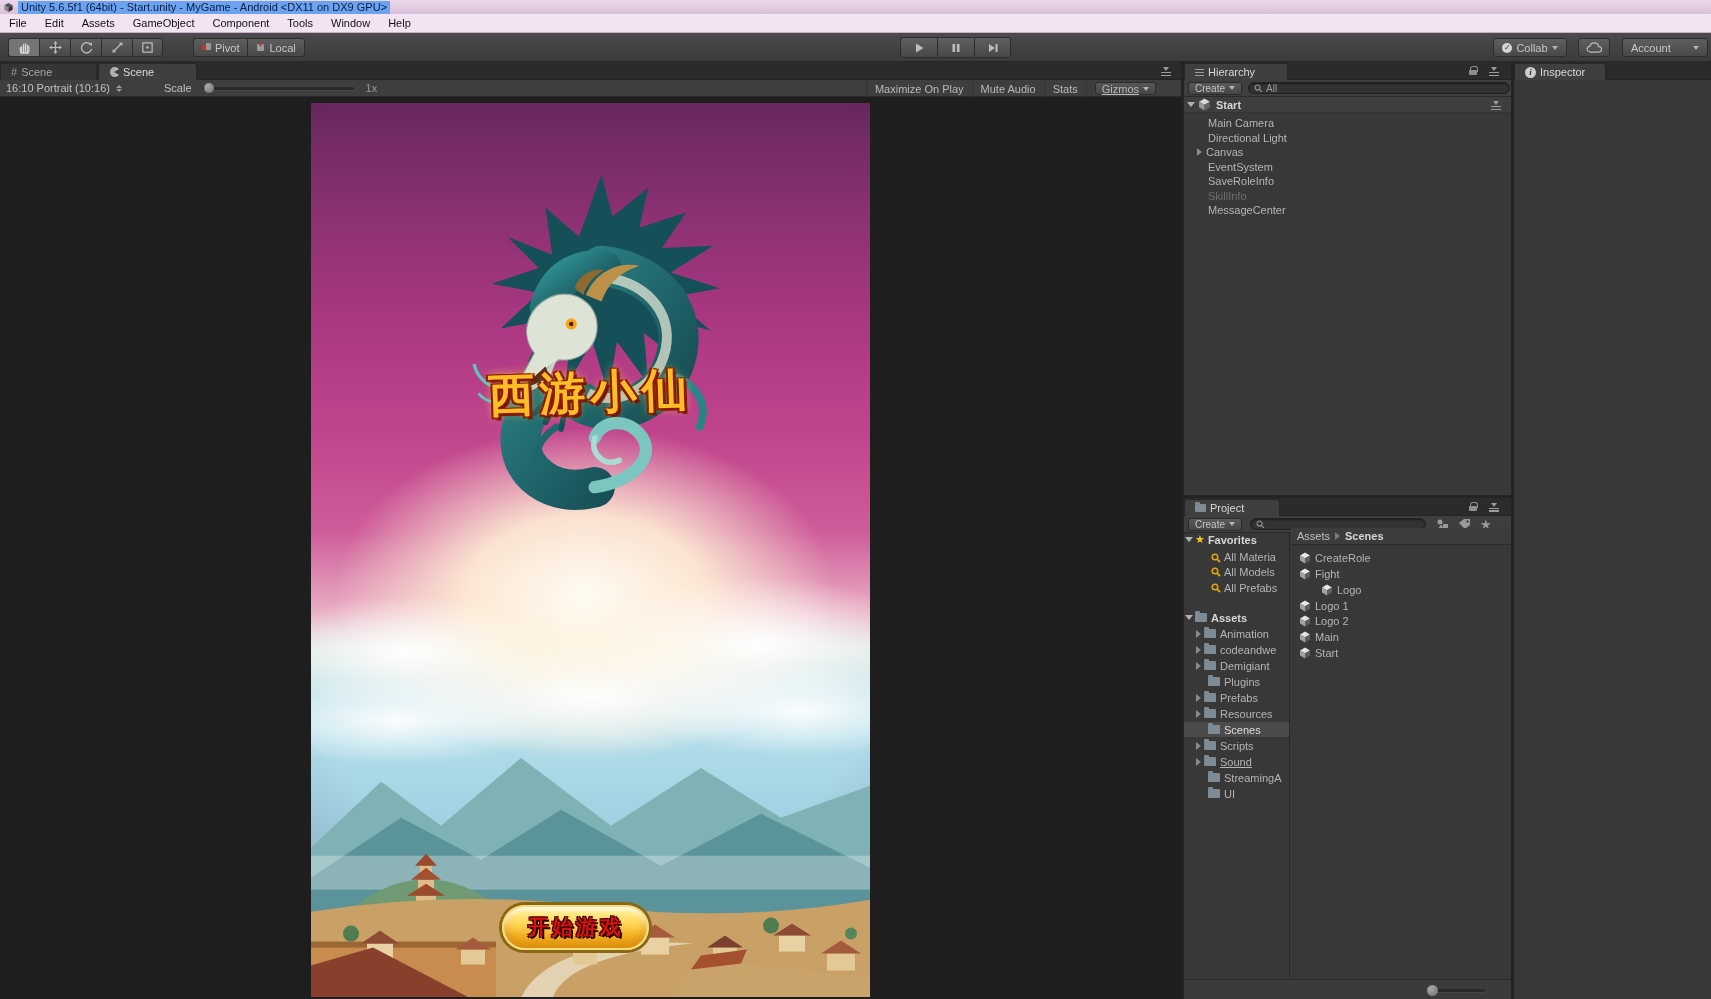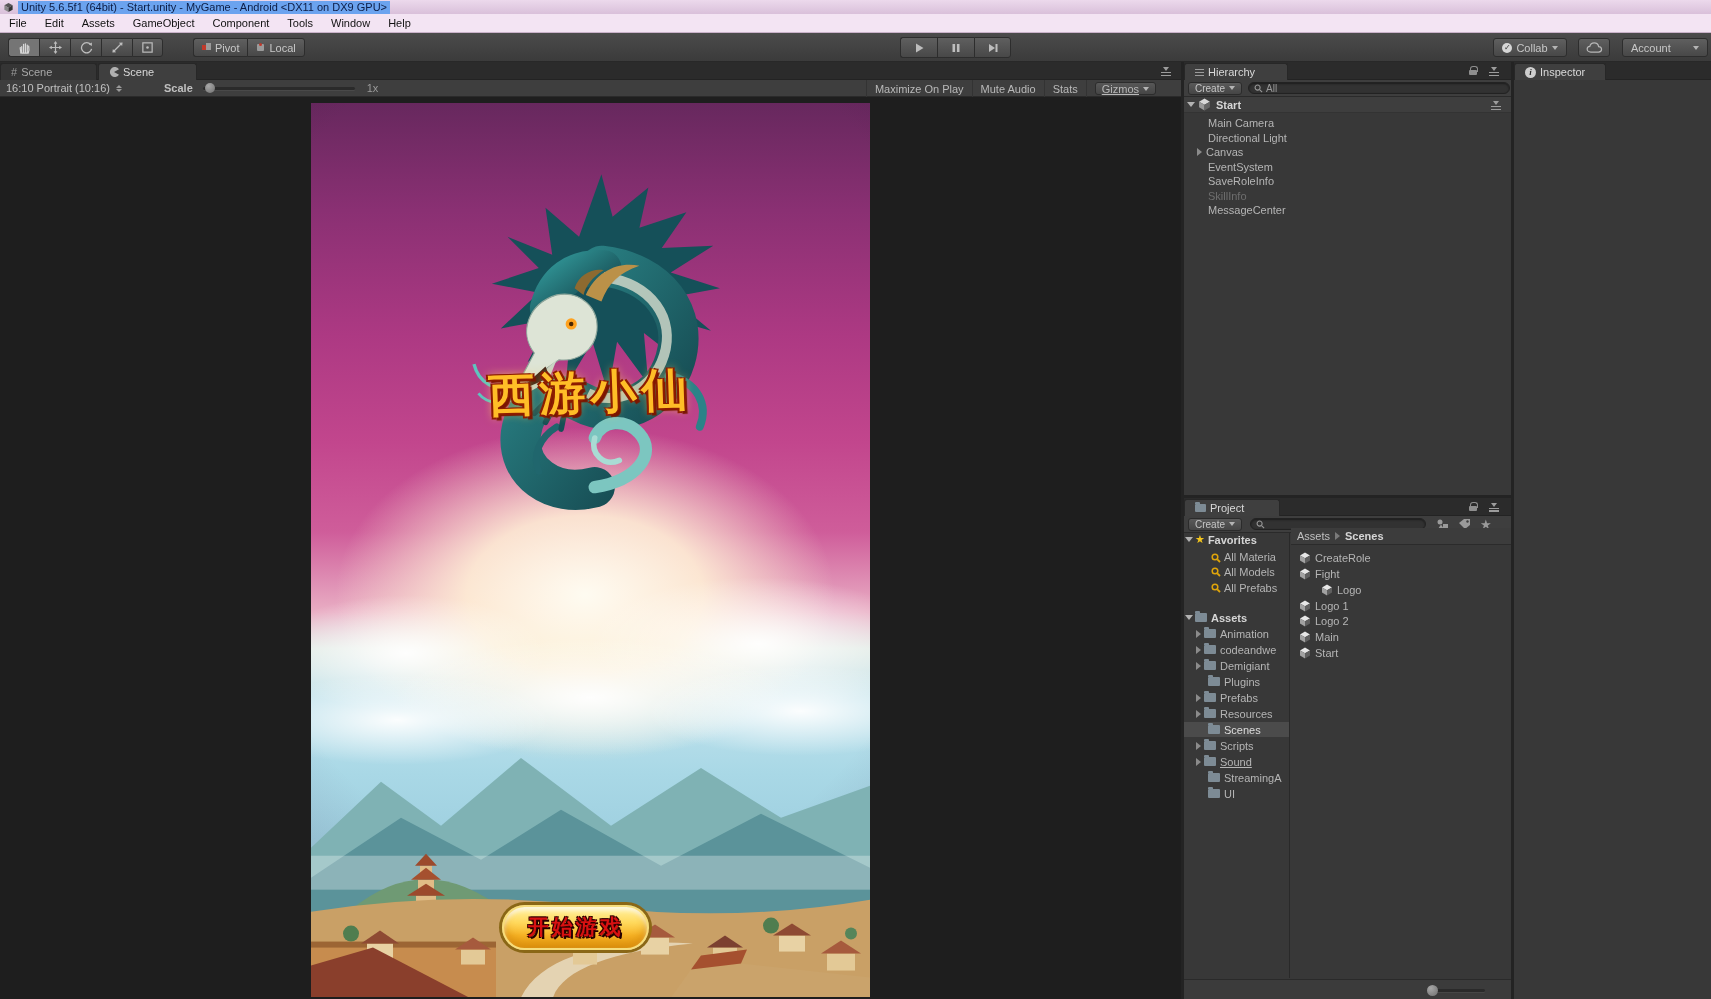--- a/index.html
+++ b/index.html
@@ -224,21 +224,21 @@
     </div>
 
     <div class="minibar" style="top:18px;">
       <div style="display:flex; align-items:center; gap:6px; padding-left:6px; width:158px;">
         <span>16:10 Portrait (10:16)</span>
         <span style="display:inline-flex;flex-direction:column;gap:1px;">
             <span style="width:0;height:0;border-left:3px solid transparent;border-right:3px solid transparent;border-bottom:3px solid #9a9a9a;"></span>
             <span style="width:0;height:0;border-left:3px solid transparent;border-right:3px solid transparent;border-top:3px solid #9a9a9a;"></span>
           </span>
       </div>
-      <span style="margin-left:6px;font-weight:bold;">Scale</span>
+      <span style="margin-left:6px;">Scale</span>
       <div class="slider-track" style="width:152px; margin-left:10px;">
         <span class="slider-knob" style="left:2px;"></span>
       </div>
       <span style="margin-left:12px; color:#9a9a9a;">1x</span>
 
       <div style="position:absolute; right:18px; top:0; display:flex; height:17px;">
         <div class="gamebar-item">
             <span>Maximize On Play</span>
           </div>
         <div class="gamebar-item">

